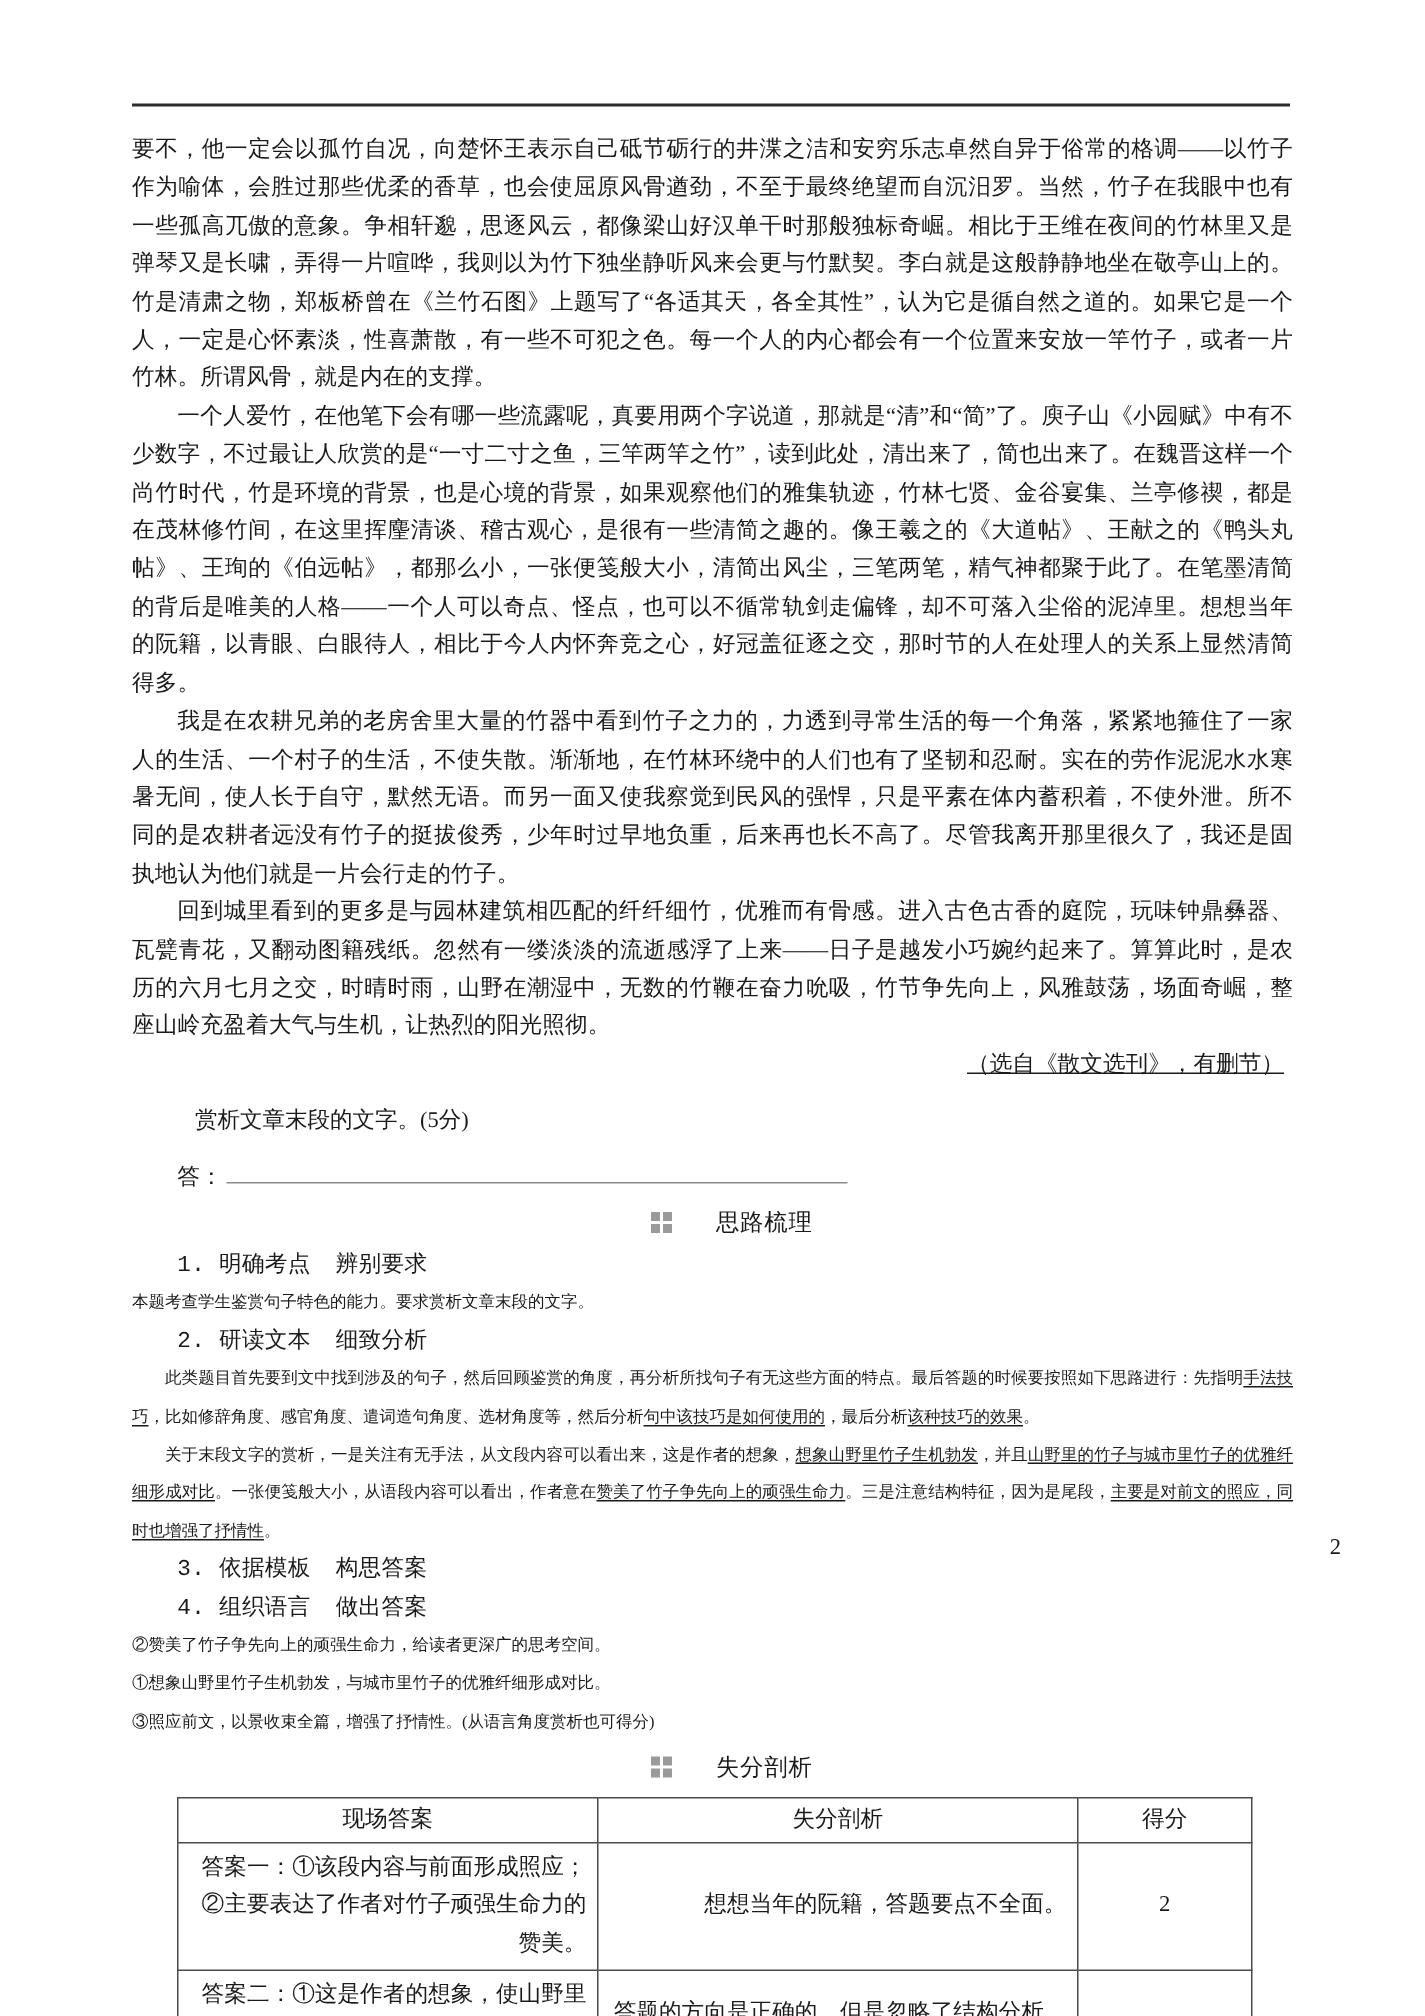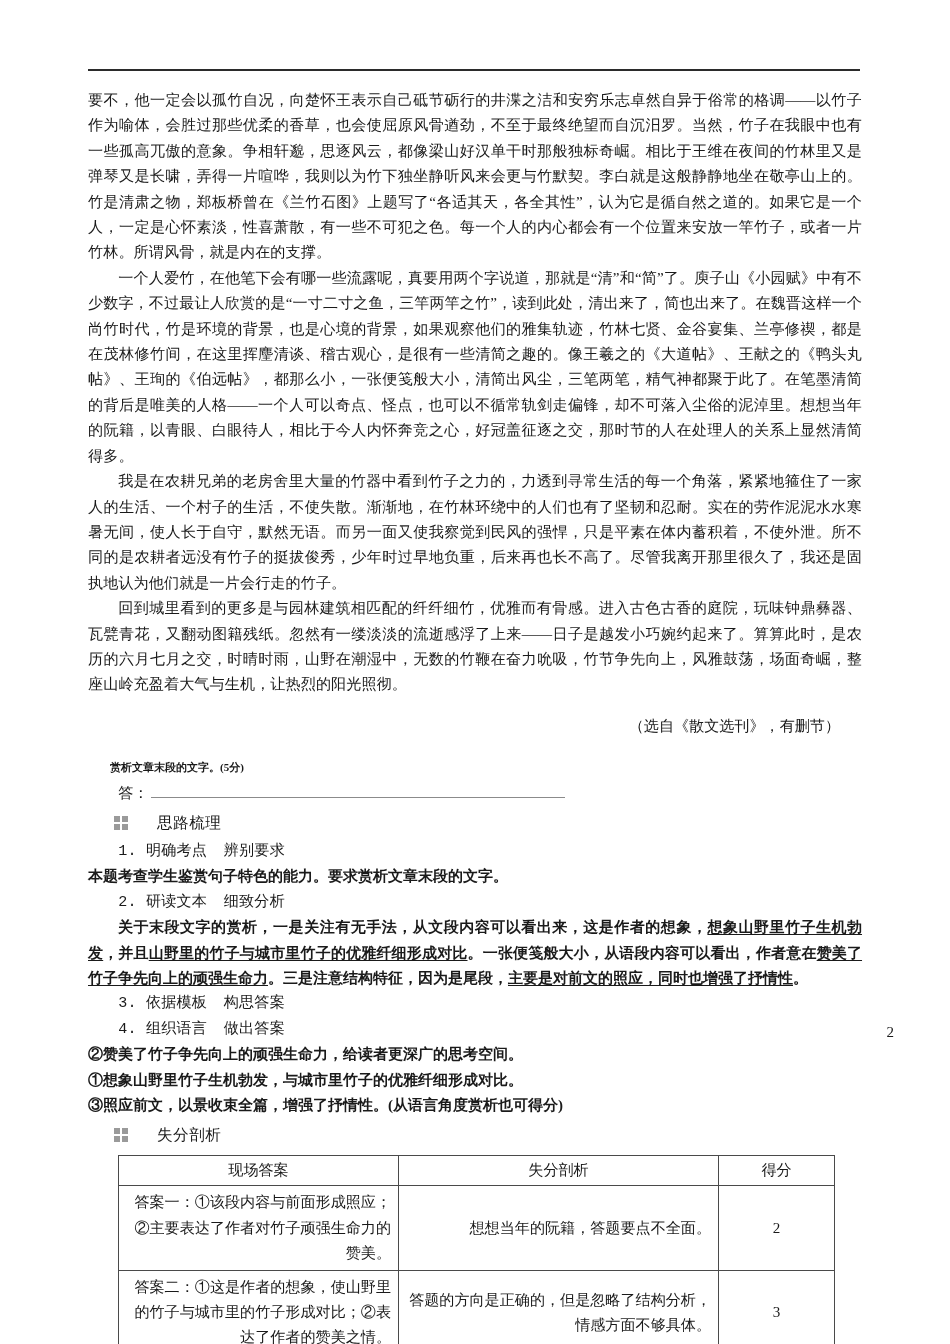--- a/index.html
+++ b/index.html
@@ -48,34 +48,34 @@
     line-height: 25.4px;
     text-align: justify;
     text-justify: inter-ideograph;
     letter-spacing: 0.1px;
   }
   p.para.indent {
     text-indent: 2em;
   }
 
   .source-line {
-    margin: 16px;
+    margin: 0;
     font-size: 15.1px;
     line-height: 25.4px;
     text-align: right;
     padding-right: 6px;
+    text-decoration: underline;
   }
 
   
   .q-line {
-    margin: 0;
-    font-size: 11px;
-    line-height: 25.4px;
-    text-indent: 2em;
-    font-weight: bold;
+    margin: 12px;
+    font-size: 15px;
+    line-height: 25.4px;
+    text-indent: 2em;
   }
   .ans-line {
     margin: 0;
     font-size: 15.1px;
     line-height: 25.4px;
     text-indent: 2em;
     display: flex;
     align-items: baseline;
   }
   .ans-label {
@@ -91,20 +91,21 @@
     margin-left: 3px;
   }
 
   
   .sec-head {
     display: flex;
     align-items: center;
     margin: 4px 0 2px 0;
     padding-left: 26px;
     height: 27px;
+    justify-content: center;
   }
   .grid-icon {
     display: inline-block;
     width: 15px;
     height: 15px;
     position: relative;
     flex: 0 0 auto;
   }
   .grid-icon i {
     position: absolute;
@@ -129,25 +130,24 @@
     font-size: 15.1px;
     line-height: 25.4px;
     text-indent: 2em;
     letter-spacing: 0.2px;
     font-family: Liberation Mono, monospace;
   }
   .step-head .gap { display: inline-block; width: 1.1em; }
 
   .step-body {
     margin: 0;
-    font-size: 15px;
+    font-size: 11px;
     line-height: 25.4px;
     text-align: justify;
     text-justify: inter-ideograph;
-    font-weight: bold;
   }
   .step-body.indent { text-indent: 2em; }
 
   u.ul { text-decoration: underline; text-underline-offset: 2px; }
 
   
   .tbl-wrap {
     margin-top: 6px;
     padding-left: 30px;
   }
@@ -218,20 +218,21 @@
           <i></i>
         </span>
       <span class="sec-title">思路梳理</span>
     </div>
 
     <p class="step-head"><span>1.</span> <span>明确考点</span><span class="gap"></span><span>辨别要求</span></p>
     <p class="step-body">本题考查学生鉴赏句子特色的能力。要求赏析文章末段的文字。</p>
 
     <p class="step-head"><span>2.</span> <span>研读文本</span><span class="gap"></span><span>细致分析</span></p>
 
+    <p class="step-body indent"><span>此类题目首先要到文中找到涉及的句子，然后回顾鉴赏的角度，再分析所找句子有无这些方面的特点。最后答题的时候要按照如下思路进行：先指明</span><u class="ul">手法技巧</u><span>，比如修辞角度、感官角度、遣词造句角度、选材角度等，然后分析</span><u class="ul">句中该技巧是如何使用的</u><span>，最后分析</span><u class="ul">该种技巧的效果</u><span>。</span></p>
 
     <p class="step-body indent"><span>关于末段文字的赏析，一是关注有无手法，从文段内容可以看出来，这是作者的想象，</span><u class="ul">想象山野里竹子生机勃发</u><span>，并且</span><u class="ul">山野里的竹子与城市里竹子的优雅纤细形成对比</u><span>。一张便笺般大小，从语段内容可以看出，作者意在</span><u class="ul">赞美了竹子争先向上的顽强生命力</u><span>。三是注意结构特征，因为是尾段，</span><u class="ul">主要是对前文的照应，同时也增强了抒情性</u><span>。</span></p>
 
     <p class="step-head"><span>3.</span> <span>依据模板</span><span class="gap"></span><span>构思答案</span></p>
 
     <p class="step-head"><span>4.</span> <span>组织语言</span><span class="gap"></span><span>做出答案</span></p>
     <p class="step-body">②赞美了竹子争先向上的顽强生命力，给读者更深广的思考空间。</p>
     <p class="step-body">①想象山野里竹子生机勃发，与城市里竹子的优雅纤细形成对比。</p>
     <p class="step-body">③照应前文，以景收束全篇，增强了抒情性。(从语言角度赏析也可得分)</p>
 

